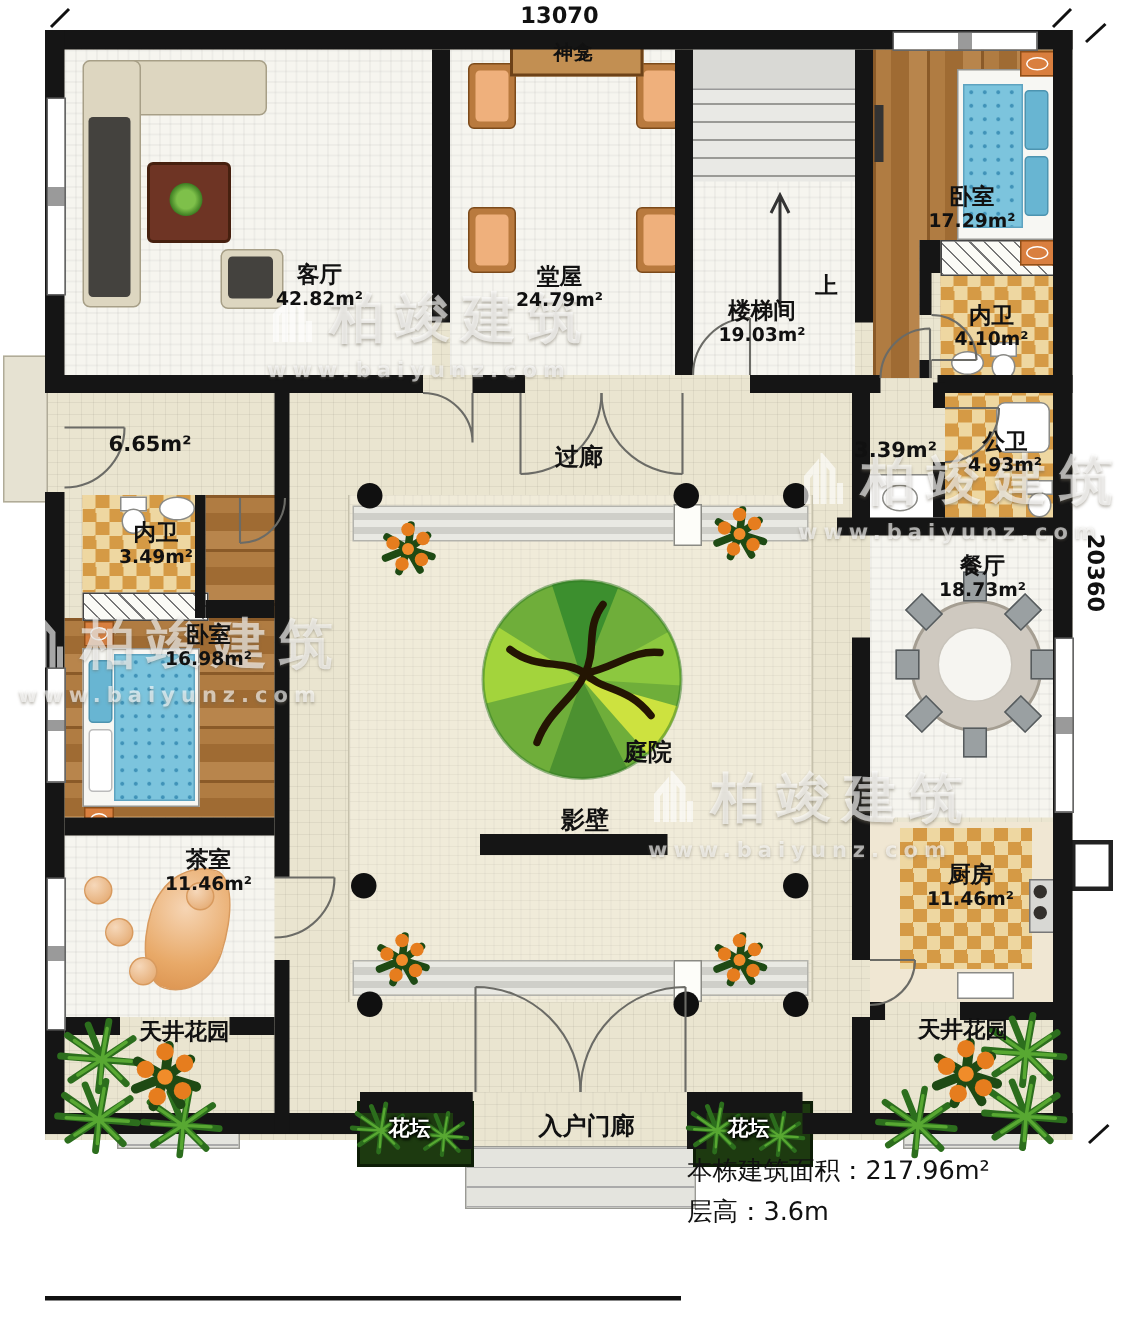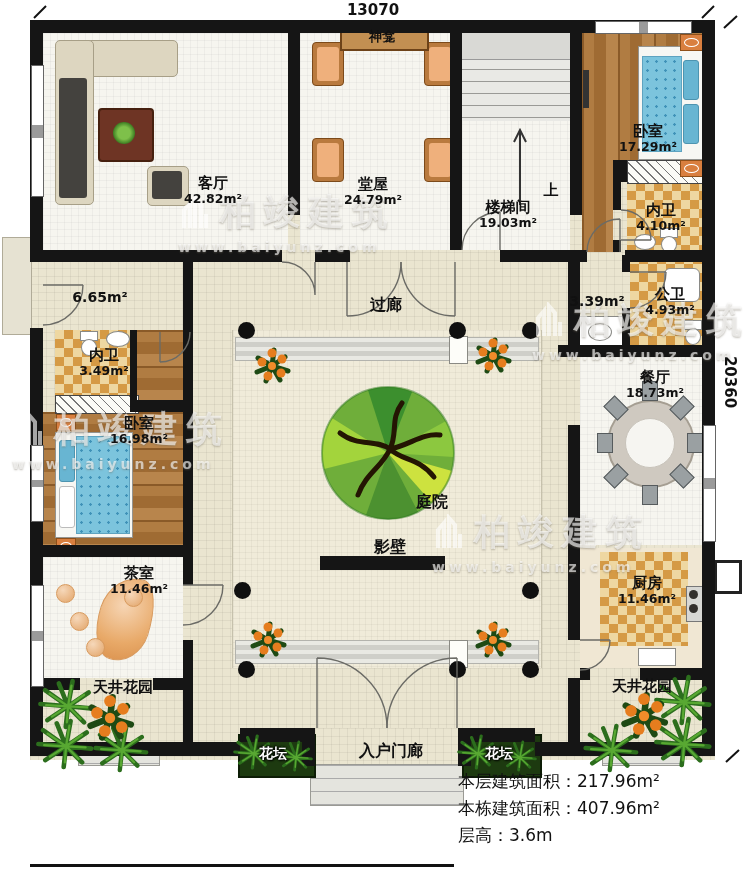--- a/index.html
+++ b/index.html
@@ -431,18 +431,17 @@
   </div>
   <div class="lbl white" style="left:499px;top:753px">
     <span class="nm">花坛</span>
   </div>
   <div class="lbl big" style="left:391px;top:751px">
     <span class="nm">入户门廊</span>
   </div>
 
   <div class="tb-rule"></div>
   <div class="tb-stats">
-    <div><span>本层建筑面积：</span><span>217.96m²</span></div>
-    <div><span>本栋建筑面积：</span><span>407.96m²</span></div>
+    <div><span>本栋建筑面积：</span><span>217.96m²</span></div>
     <div><span>层高：</span><span>3.6m</span></div>
   </div>
 
 </div>
 
 </body></html>

